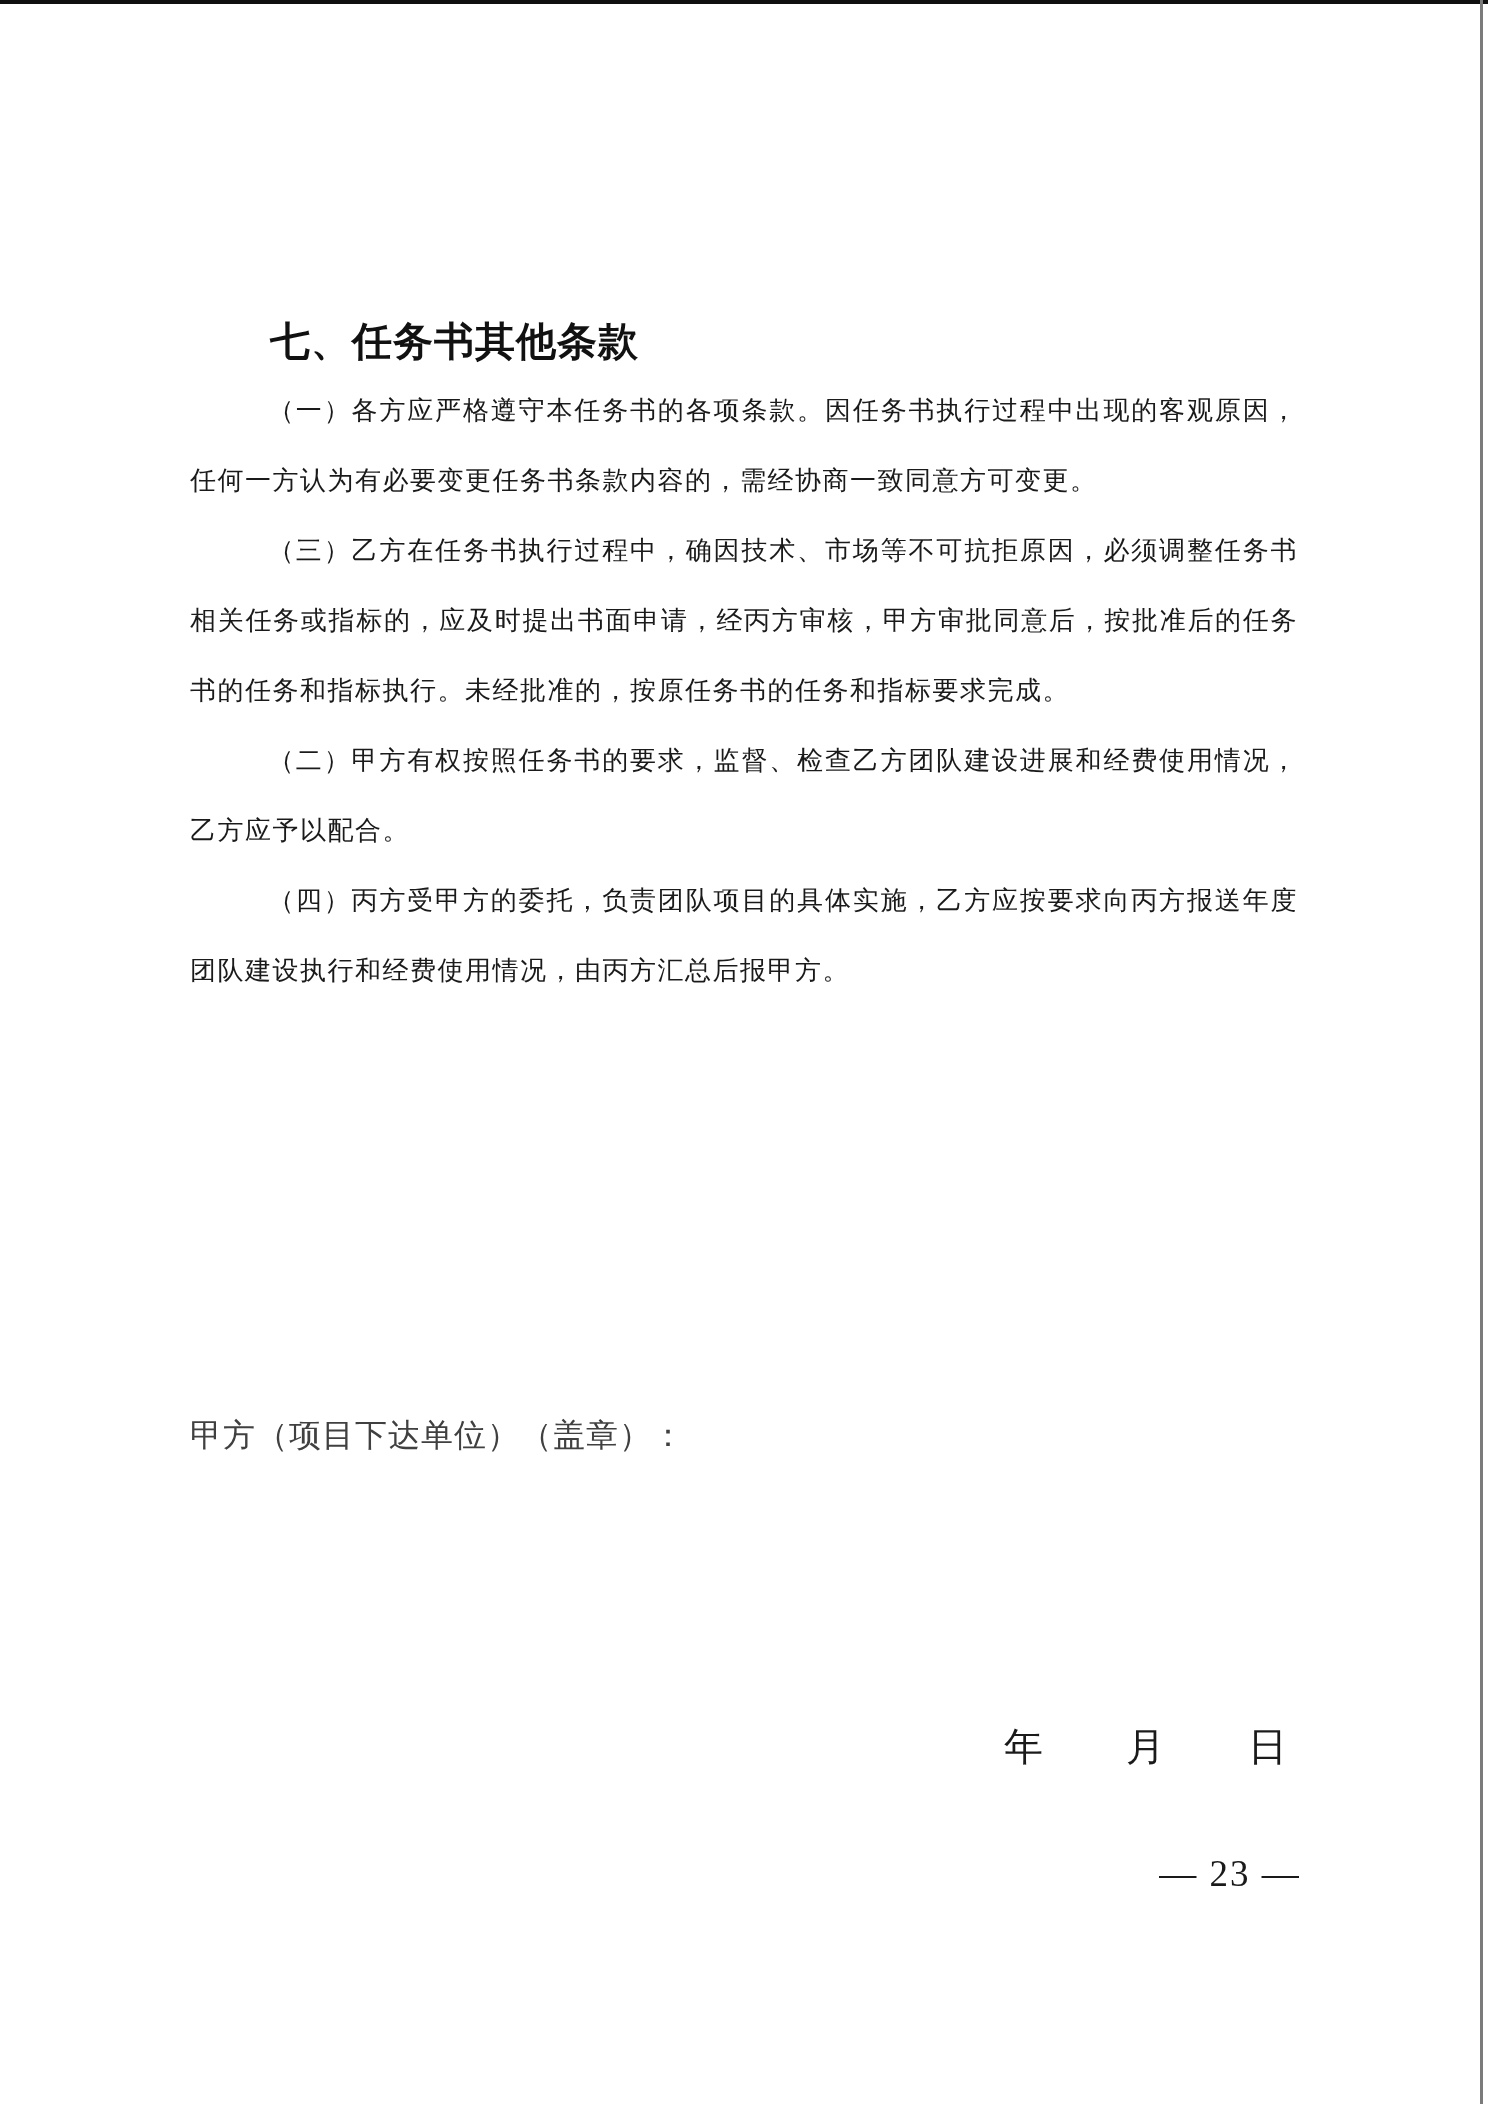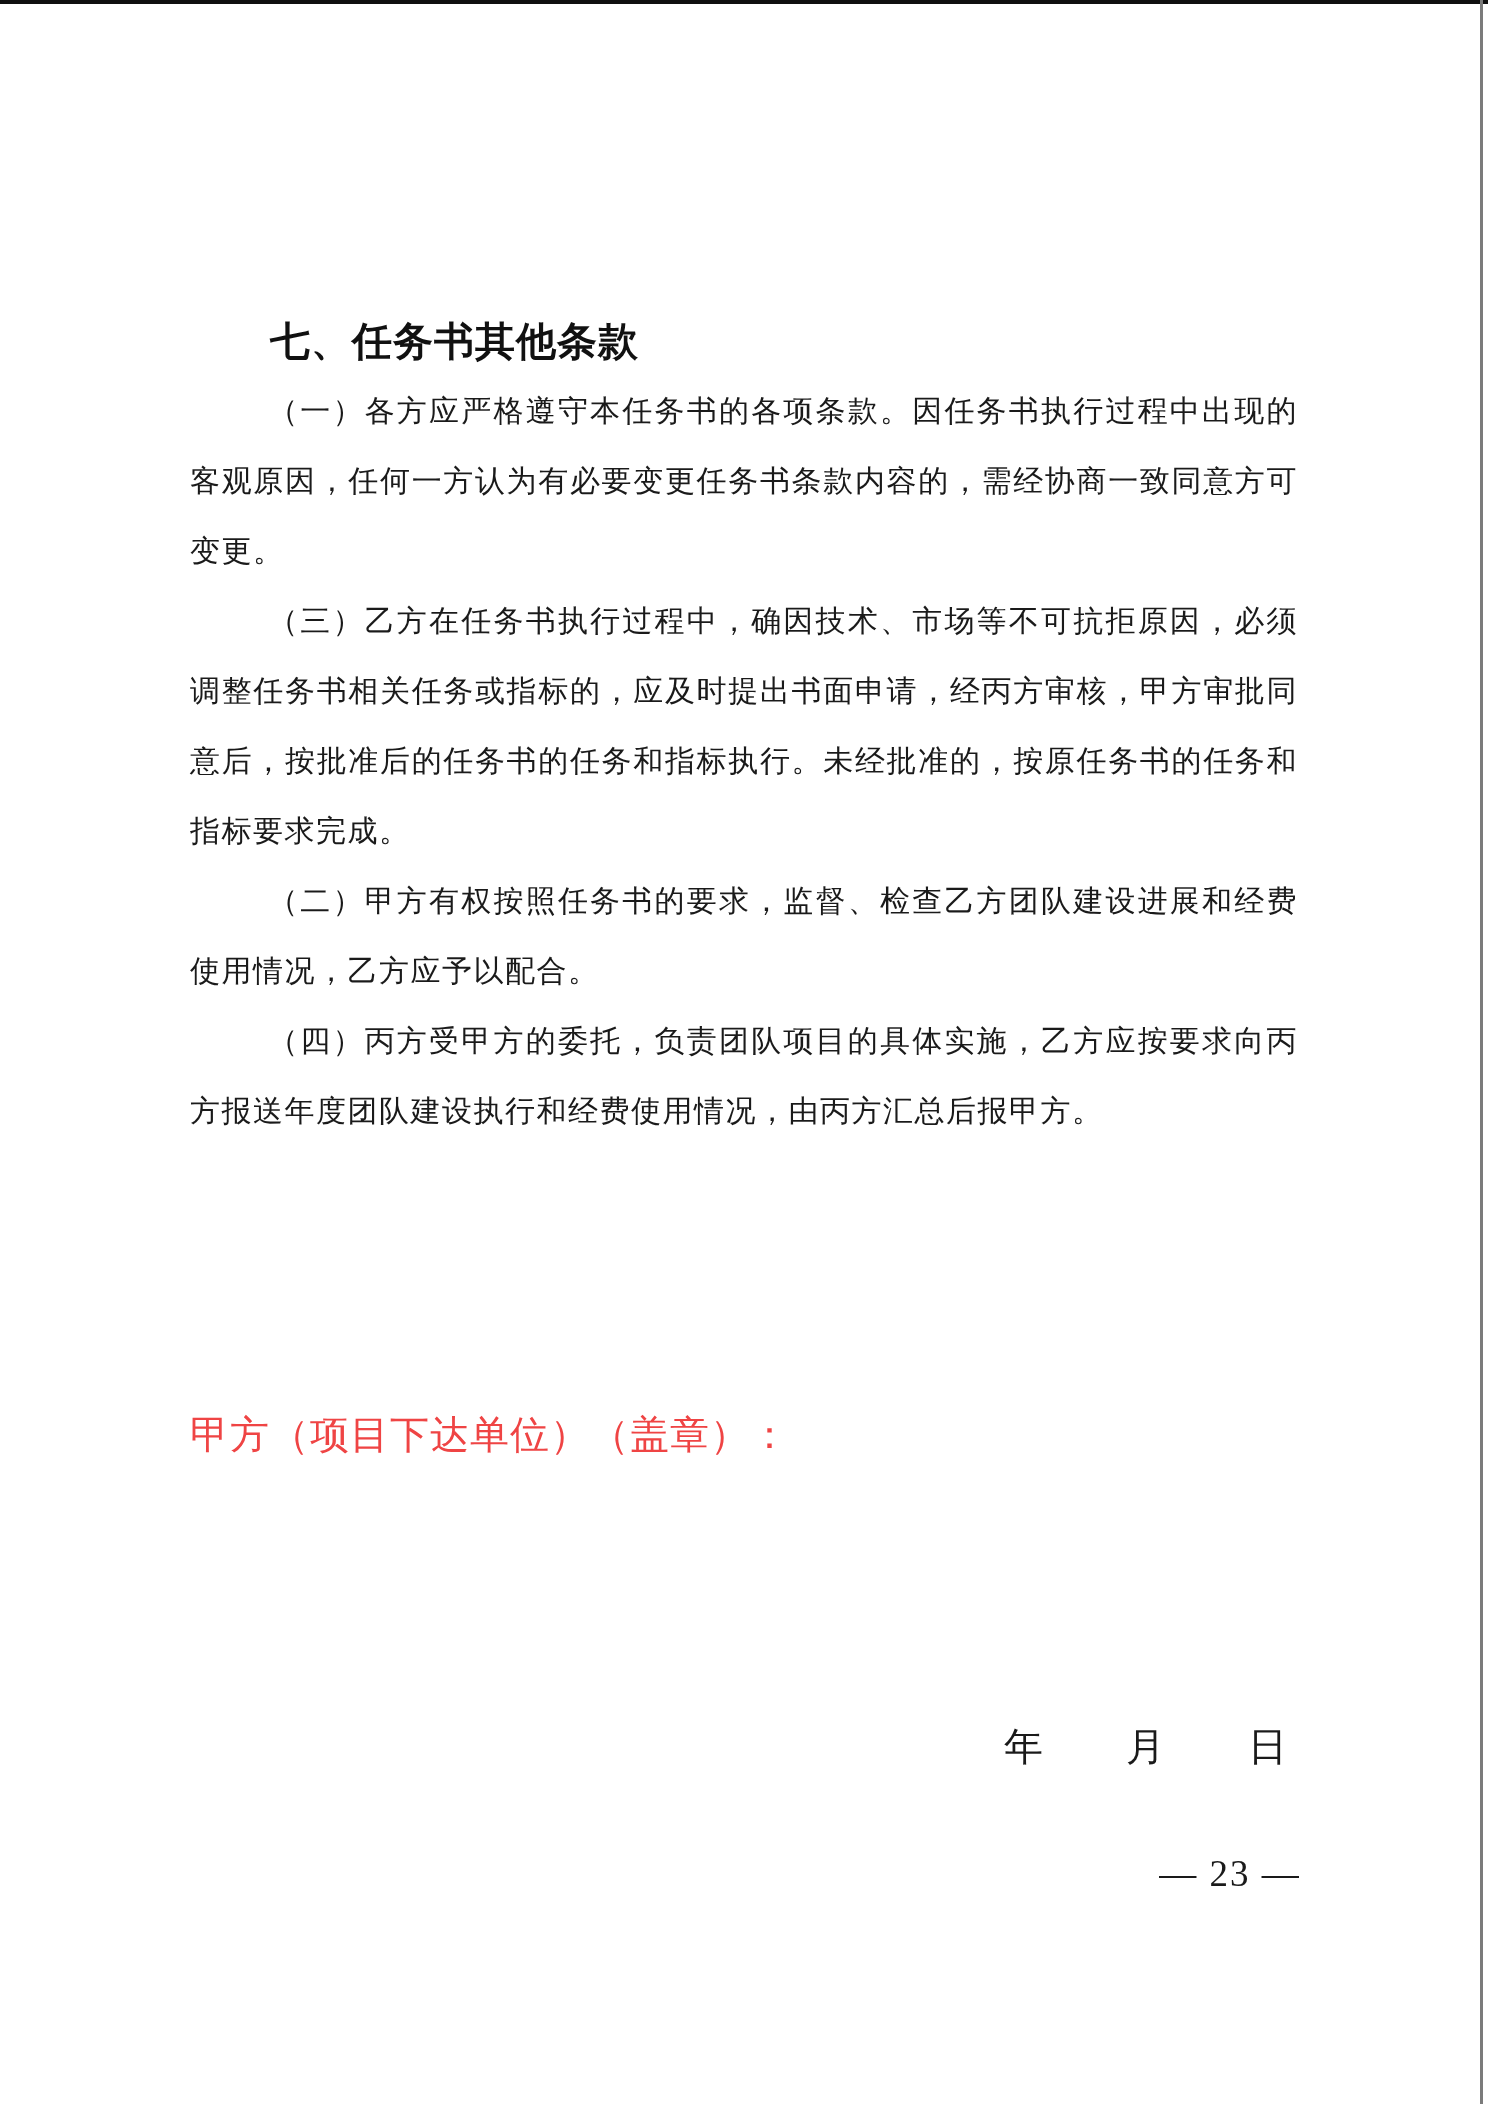--- a/index.html
+++ b/index.html
@@ -41,36 +41,36 @@
     font-weight: bold;
     font-size: 40px;
     line-height: 70px;
     text-indent: 80px;
     letter-spacing: 1px;
     color: #111111;
     white-space: nowrap;
   }
   .doc-paragraph {
     margin: 0;
-    font-size: 30px;
+    font-size: 26px;
     line-height: 70px;
     letter-spacing: 1.5px;
     text-indent: 78px;
     text-align: justify;
     color: #1a1a1a;
   }
   .sig-line {
     position: absolute;
     left: 190px;
     margin: 0;
-    font-size: 39px;
+    font-size: 32px;
     line-height: 70px;
     letter-spacing: 1px;
     white-space: nowrap;
-    color: #ef4444;
+    color: #404040;
   }
   .party-a-line { top: 1400px; }
   .responsible-line { top: 1555px; }
   .date-line {
     position: absolute;
     left: 1004px;
     top: 1712px;
     display: flex;
     gap: 83px;
     font-size: 39px;

